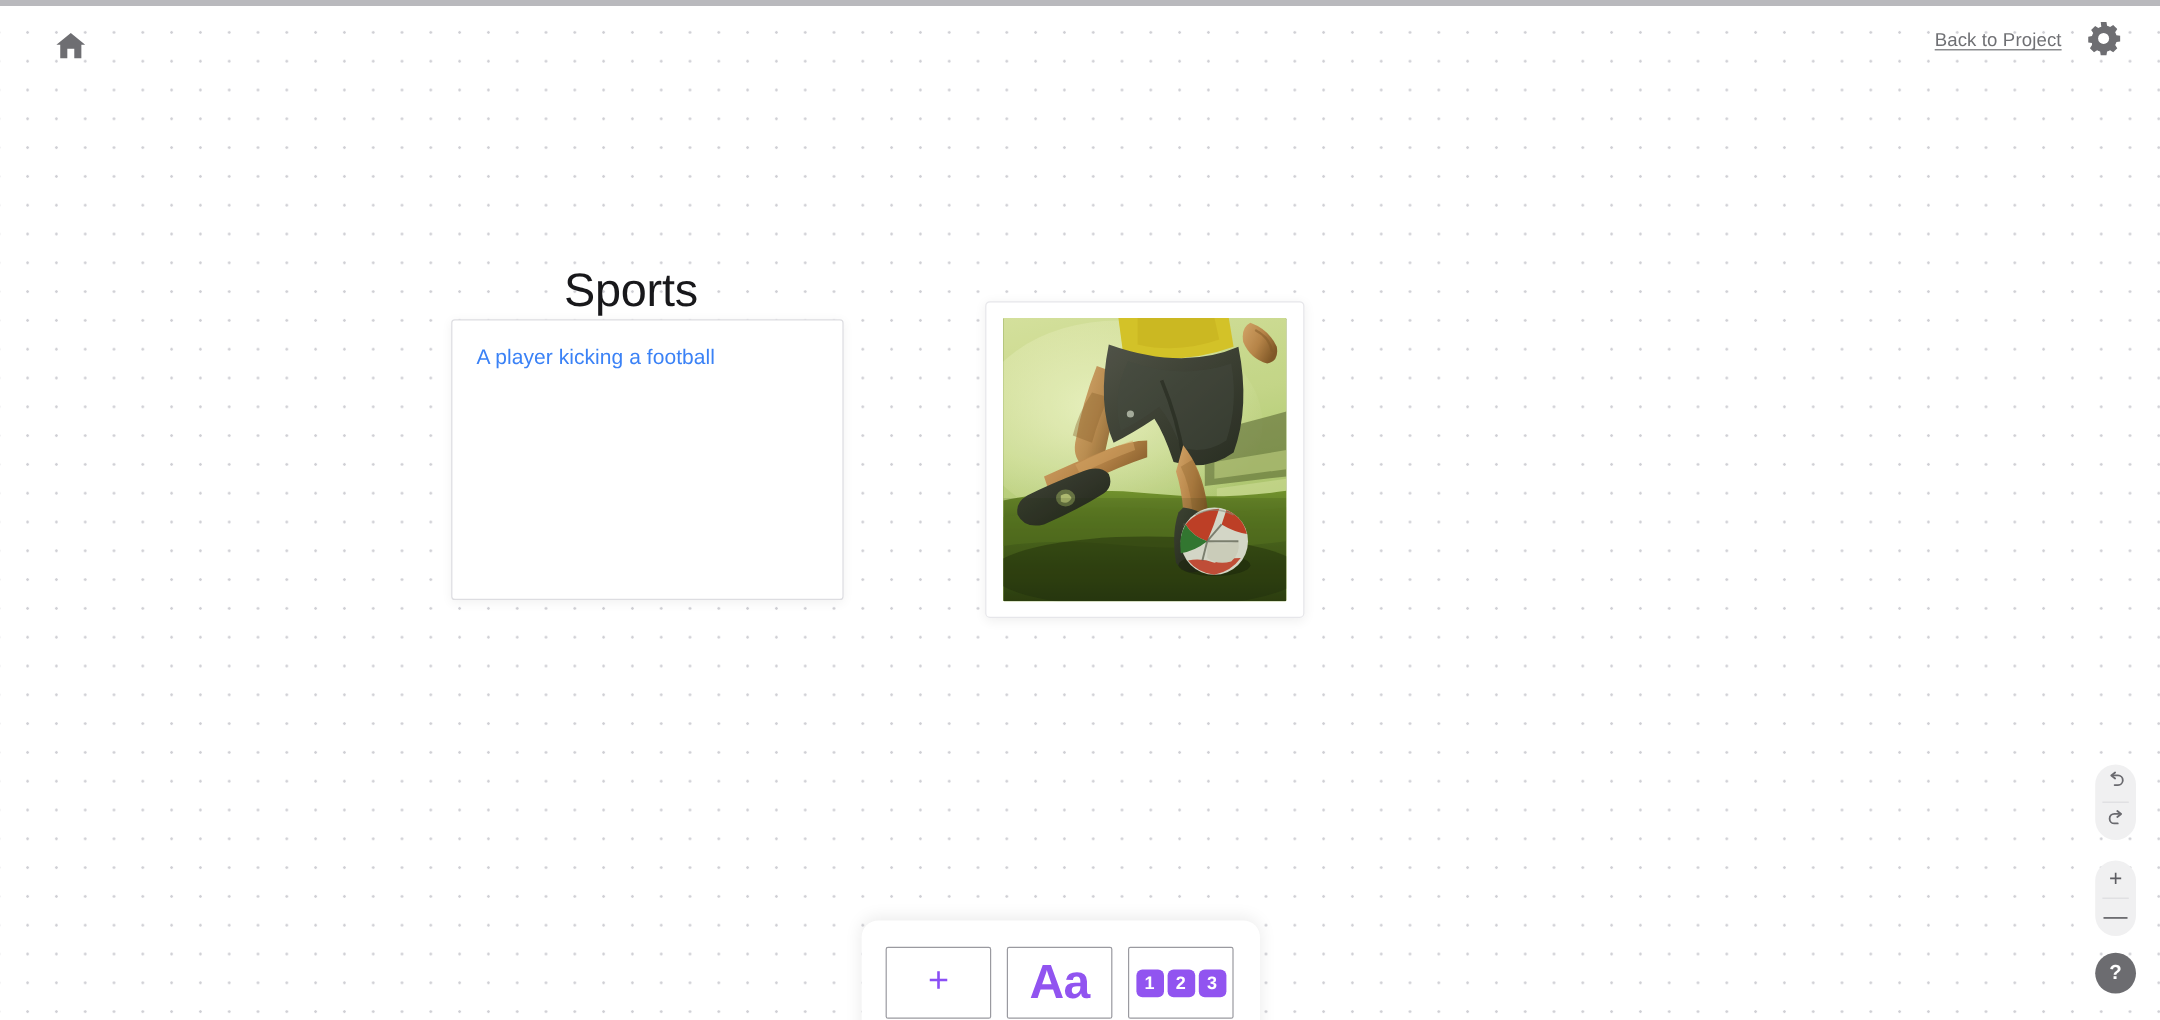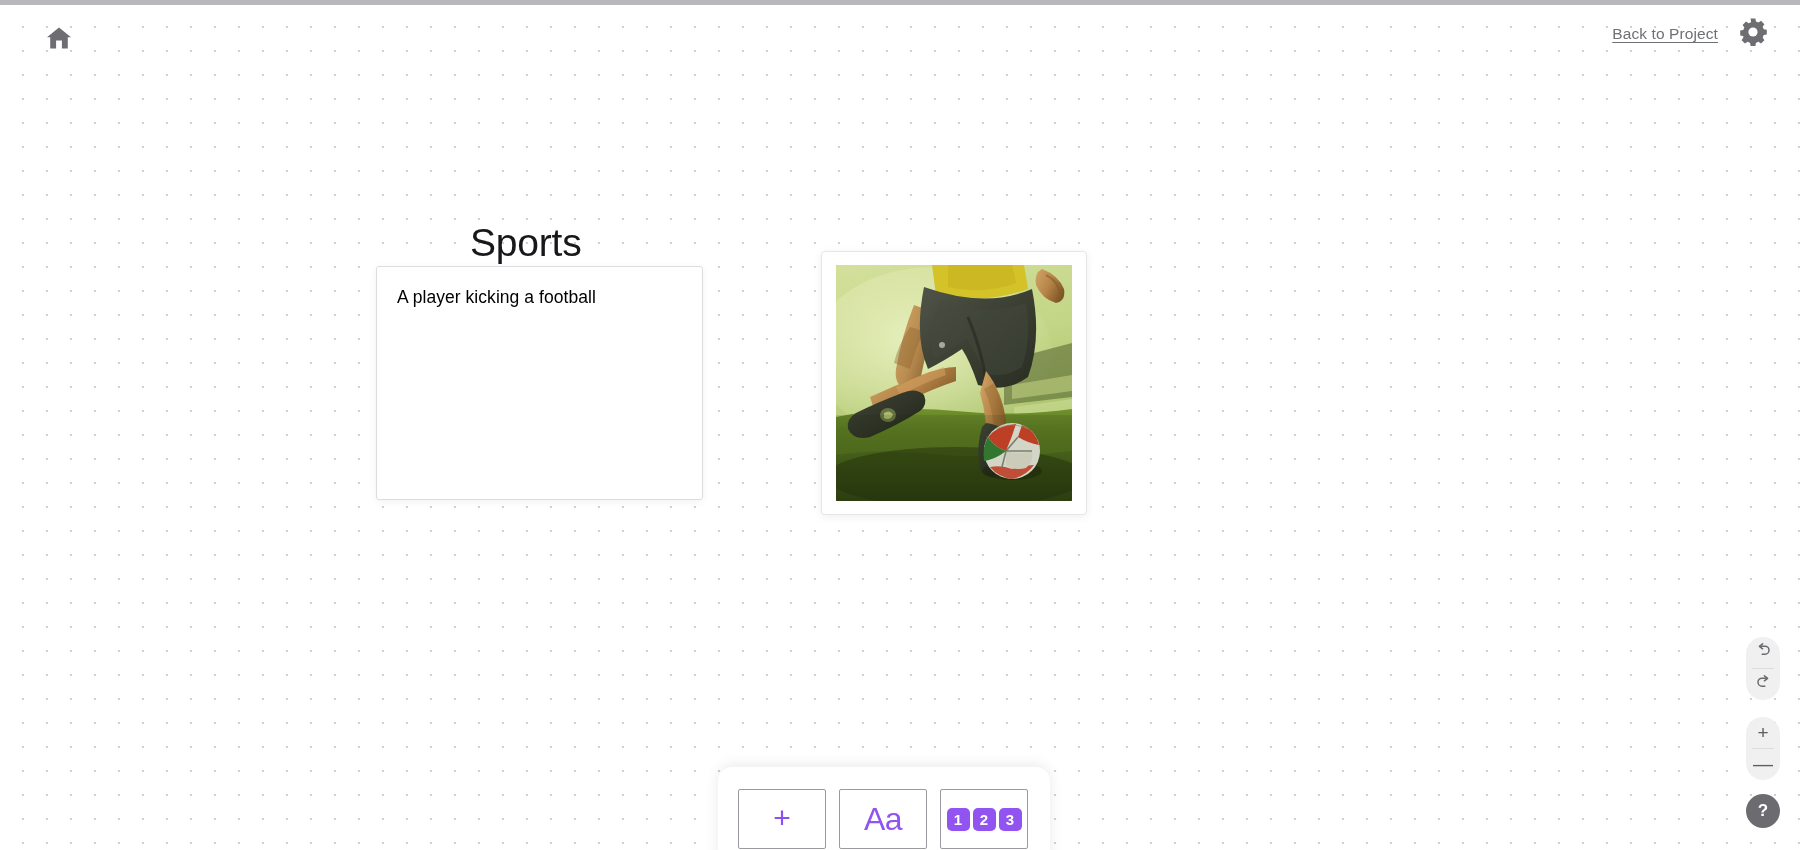--- a/index.html
+++ b/index.html
@@ -108,21 +108,21 @@
     background: #ffffff;
     border: 1px solid #dddde1;
     border-radius: 3px;
     box-shadow: 0 2px 9px rgba(0,0,0,0.055);
     padding: 18px 20px;
     z-index: 10;
     cursor: pointer;
   }
   #text-card-body {
     font-size: 17.5px;
-    color: #000000;
+    color: #3b82f6;
     line-height: 1.45;
     letter-spacing: 0.05px;
   }
 
   
   #image-card {
     position: absolute;
     left: 821px;
     top: 246px;
     width: 266px;
@@ -176,22 +176,22 @@
     cursor: pointer;
   }
   #tool-add-glyph {
     font-size: 30px;
     font-weight: 400;
     color: #8b4ff5;
     line-height: 1;
     margin-top: -3px;
   }
   #tool-text-glyph {
-    font-size: 32px;
-    font-weight: 400;
+    font-size: 40px;
+    font-weight: 700;
     color: #9154f0;
     line-height: 1;
     letter-spacing: -0.5px;
   }
   #tool-number-glyph {
     display: flex;
     gap: 3px;
   }
   #tool-number-glyph span {
     width: 23px;

